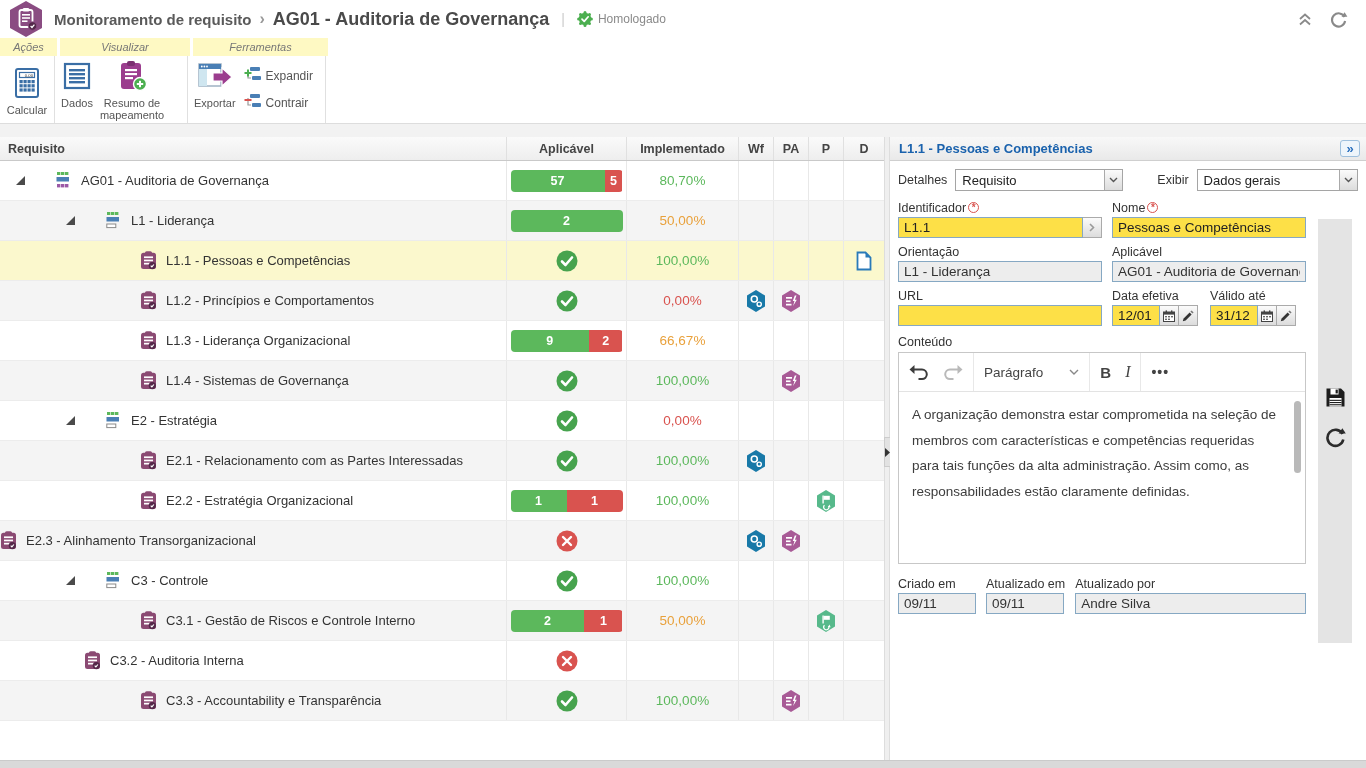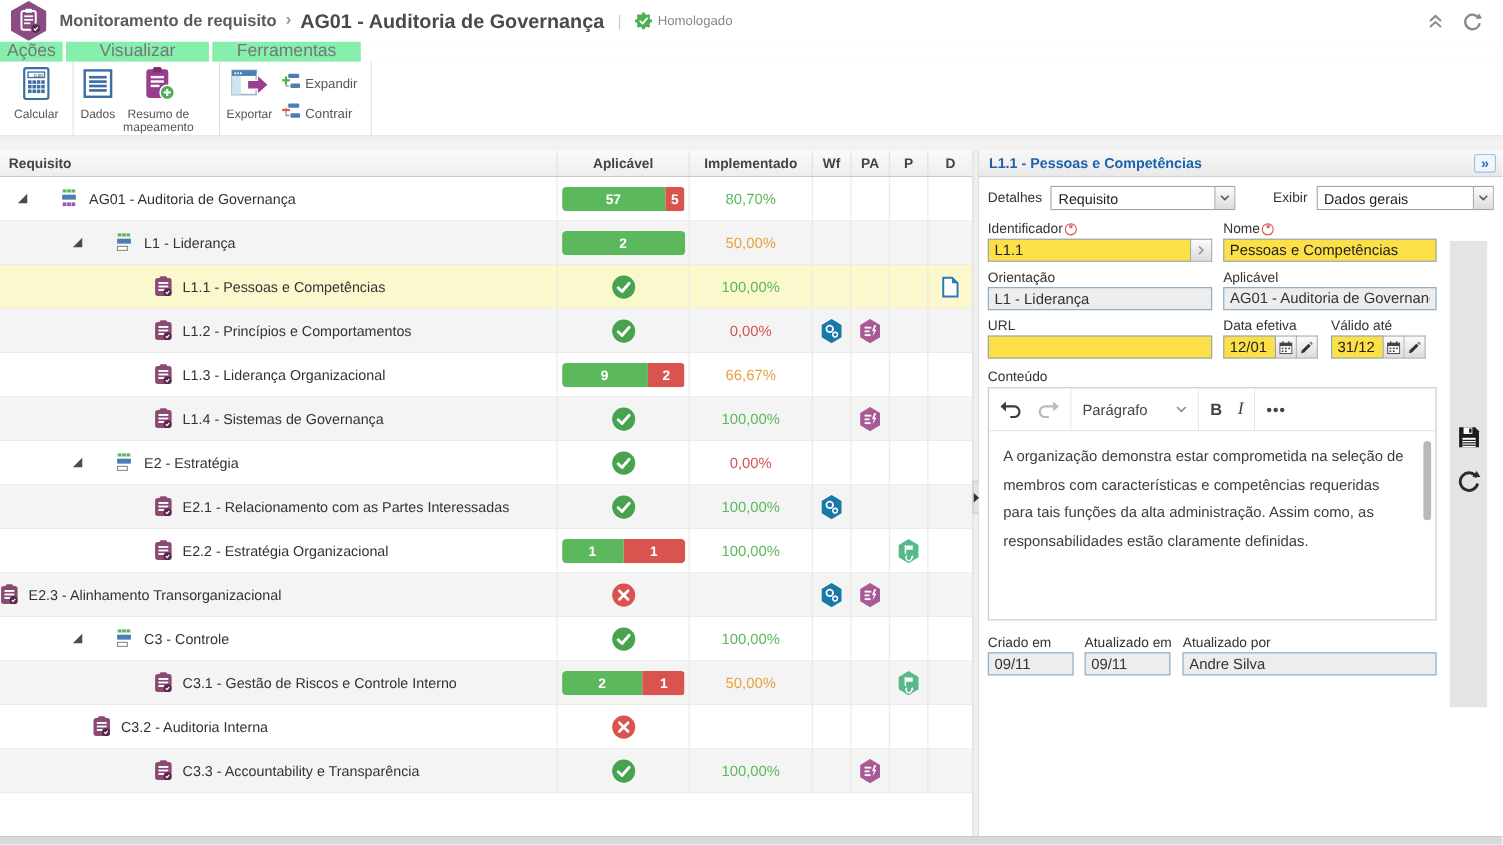--- a/index.html
+++ b/index.html
@@ -13,25 +13,25 @@
   .crumb-sep { color:#999; font-size:16px; margin:0 8px; font-weight:bold; }
   .ptitle { font-size:18px; font-weight:bold; color:#4a4a4a; }
   .tdiv { color:#ccc; margin:0 12px; font-size:14px; }
   .status { display:flex; align-items:center; gap:5px; color:#8a8a8a; font-size:12px; }
   .winbtns { margin-left:auto; display:flex; align-items:center; gap:16px; padding-right:18px; }
   .winbtn { cursor:pointer; display:flex; }
 
   
   #ribbon { position:absolute; top:38px; left:0; width:1366px; height:99px; background:#f2f2f2; }
   .tabsrow { height:18px; display:flex; gap:3px; background:#fff; }
-  .rtab { background:#86efac; color:#777; font-size:16px; display:flex; align-items:center; justify-content:center; cursor:pointer; }
+  .rtab { background:#fef9c3; color:#777; font-size:11px; display:flex; align-items:center; justify-content:center; cursor:pointer;font-style:italic; }
   .rtab.t0 { width:57px; } .rtab.t1 { width:130px; } .rtab.t2 { width:135px; }
   .ribbody { height:68px; background:#fff; display:flex; border-bottom:1px solid #ddd; }
   .rgroup { display:flex; align-items:flex-start; border-right:1px solid #e0e0e0; padding:4px 6px 0 6px; }
-  .rgroup.g0 { width:67px; justify-content:center; } .rgroup.g1 { width:133px; } .rgroup.g2 { width:138px; gap:8px; }
+  .rgroup.g0 { width:55px; justify-content:center;align-items:center; } .rgroup.g1 { width:133px; } .rgroup.g2 { width:138px; gap:8px; }
   .rbtn { display:flex; flex-direction:column; align-items:center; gap:2px; cursor:pointer; color:#555; font-size:11px; text-align:center; line-height:1.15; }
   .rsmall { display:flex; flex-direction:column; gap:8px; padding-top:6px; }
   .rsbtn { display:flex; align-items:center; gap:5px; color:#555; font-size:12px; cursor:pointer; }
 
   
   #main { position:absolute; top:137px; left:0; width:1366px; height:623px; }
   #tablewrap { position:absolute; left:0; top:0; width:884px; height:623px; background:#fff; overflow:hidden; }
   #splitter { position:absolute; left:884px; top:0; width:6px; height:623px; background:#efefef; border-left:1px solid #ddd; border-right:1px solid #ddd; }
   .split-handle { position:absolute; top:300px; left:-1px; width:7px; height:30px; background:#e2e2e2; border:1px solid #ccc; display:flex; align-items:center; justify-content:center; cursor:pointer; }
 

